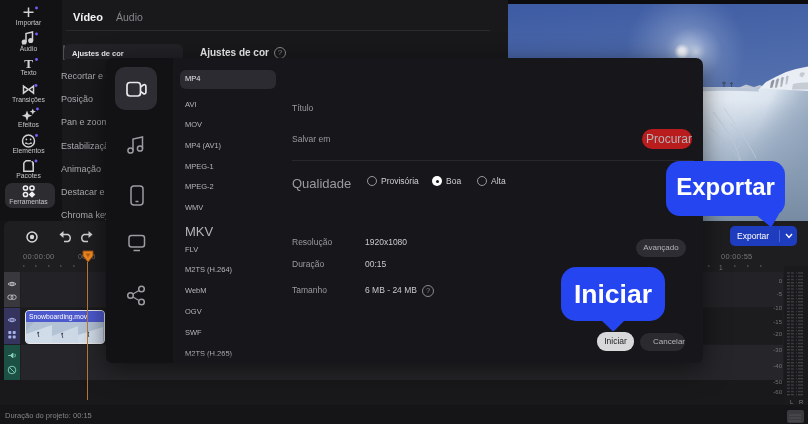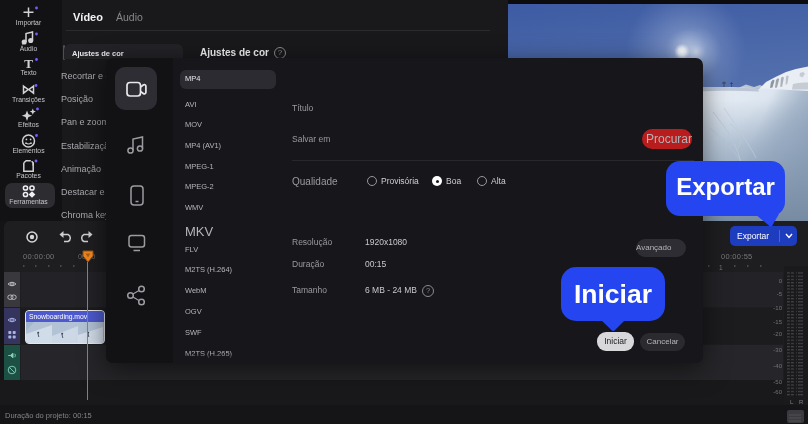--- a/index.html
+++ b/index.html
@@ -320,38 +320,38 @@
   <div class="abs" style="left:79px;top:228px;font-size:7.5px;color:#b4b4b9">WebM</div>
   <div class="abs" style="left:79px;top:249px;font-size:7.5px;color:#b4b4b9">OGV</div>
   <div class="abs" style="left:79px;top:270px;font-size:7.5px;color:#b4b4b9">SWF</div>
   <div class="abs" style="left:79px;top:291px;font-size:7.5px;color:#b4b4b9">M2TS (H.265)</div>
   <div class="abs" style="left:70px;top:295px;width:116px;height:10px;background:linear-gradient(to bottom, rgba(23,23,27,0), #17171b 75%)"></div>
 
   <div class="abs" style="left:186px;top:45px;font-size:8.5px;color:#9a9a9f">Título</div>
   <div class="abs" style="left:186px;top:76px;font-size:8.5px;color:#9a9a9f">Salvar em</div>
   <div class="abs" style="left:536px;top:71px;width:50px;height:20px;background:#b91c1c;border-radius:10px;font-size:12px;color:#b3b3b8;line-height:20px;text-align:right">Procurar</div>
   <div class="abs" style="left:186px;top:102px;width:402px;height:1px;background:#28282c"></div>
-  <div class="abs" style="left:186px;top:118px;font-size:10px;color:#9a9a9f">Qualidade</div>
+  <div class="abs" style="left:186px;top:118px;font-size:13px;color:#9a9a9f">Qualidade</div>
   <div class="abs" style="left:261px;top:118px;width:10px;height:10px;border:1.5px solid #97979c;border-radius:50%;box-sizing:border-box"></div>
   <div class="abs" style="left:275px;top:118px;font-size:8.5px;color:#cfcfd3">Provisória</div>
   <div class="abs" style="left:326px;top:118px;width:10px;height:10px;background:#ffffff;border-radius:50%"></div>
   <div class="abs" style="left:329.5px;top:121.5px;width:3px;height:3px;background:#17171b;border-radius:50%"></div>
   <div class="abs" style="left:340px;top:118px;font-size:8.5px;color:#cfcfd3">Boa</div>
   <div class="abs" style="left:371px;top:118px;width:10px;height:10px;border:1.5px solid #97979c;border-radius:50%;box-sizing:border-box"></div>
   <div class="abs" style="left:385px;top:118px;font-size:8.5px;color:#cfcfd3">Alta</div>
   <div class="abs" style="left:186px;top:179px;font-size:8.5px;color:#9a9a9f">Resolução</div>
   <div class="abs" style="left:259px;top:179px;font-size:8.5px;color:#c9c9cd">1920x1080</div>
-  <div class="abs" style="left:530px;top:181px;width:50px;height:18px;background:#2d2d33;border-radius:9px;font-size:8px;color:#b3b3b8;line-height:18px;text-align:left">Avançado</div>
+  <div class="abs" style="left:530px;top:181px;width:50px;height:18px;background:#2d2d33;border-radius:9px;font-size:8px;color:#b3b3b8;line-height:18px;text-align:center">Avançado</div>
   <div class="abs" style="left:186px;top:201px;font-size:8.5px;color:#9a9a9f">Duração</div>
   <div class="abs" style="left:259px;top:201px;font-size:8.5px;color:#c9c9cd">00:15</div>
   <div class="abs" style="left:186px;top:227px;font-size:8.5px;color:#9a9a9f">Tamanho</div>
   <div class="abs" style="left:259px;top:227px;font-size:8.5px;color:#c9c9cd">6 MB - 24 MB</div>
   <div class="abs" style="left:316px;top:227px;width:10px;height:10px;border:1px solid #8a8a8e;border-radius:50%;color:#8a8a8e;font-size:7.5px;text-align:center;line-height:10px">?</div>
   <div class="abs" style="left:491px;top:274px;width:37px;height:19px;background:#d8d8da;border-radius:9px;font-size:8.5px;color:#222226;line-height:19px;text-align:center">Iniciar</div>
-  <div class="abs" style="left:534px;top:275px;width:45px;height:18px;background:#2a2a2f;border-radius:9px;font-size:8px;color:#b5b5ba;line-height:18px;text-align:center">Cancelar</div>
+  <div class="abs" style="left:534px;top:275px;width:45px;height:18px;background:#2a2a2f;border-radius:9px;font-size:8px;color:#b5b5ba;line-height:18px;text-align:right">Cancelar</div>
 </div>
 
 <div class="abs" style="left:730px;top:226px;width:67px;height:20px;background:#1e3cbe;border-radius:5px">
   <span style="position:absolute;left:7px;top:0;font-size:8.5px;color:#fff;line-height:20px">Exportar</span>
   <span style="position:absolute;left:49px;top:4px;width:1px;height:12px;background:#4a63d8"></span>
   <svg style="position:absolute;right:4px;top:7px" width="8" height="6" viewBox="0 0 8 6">
       <path d="M1,1 L4,4.5 L7,1" stroke="#fff" stroke-width="1.4" fill="none"></path>
     </svg>
 </div>
 

